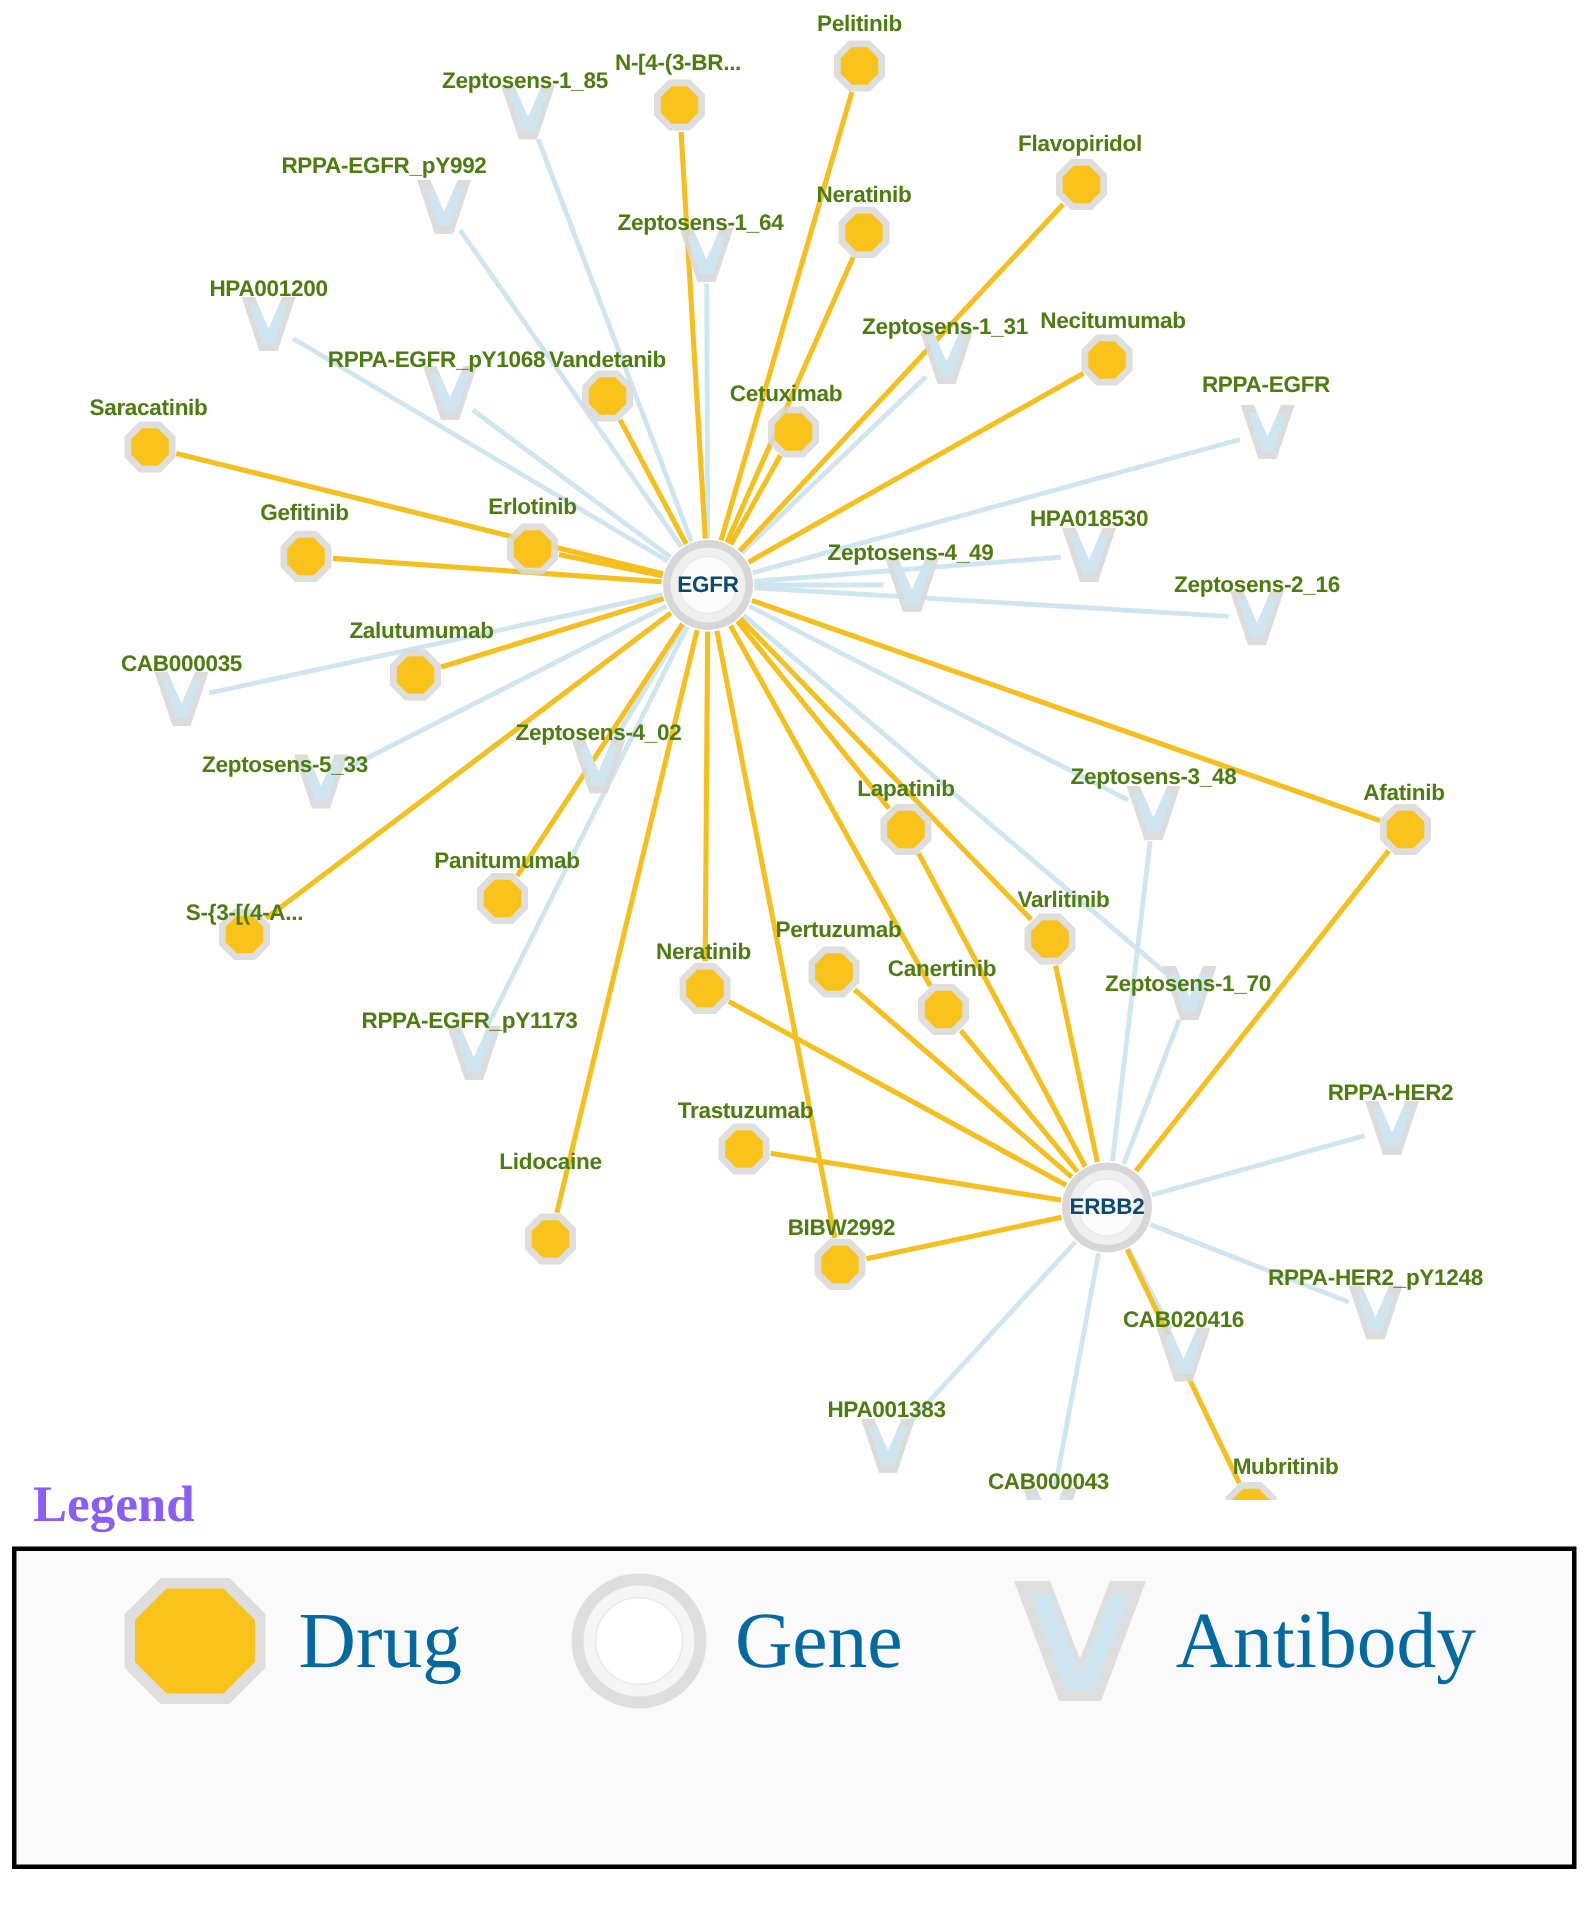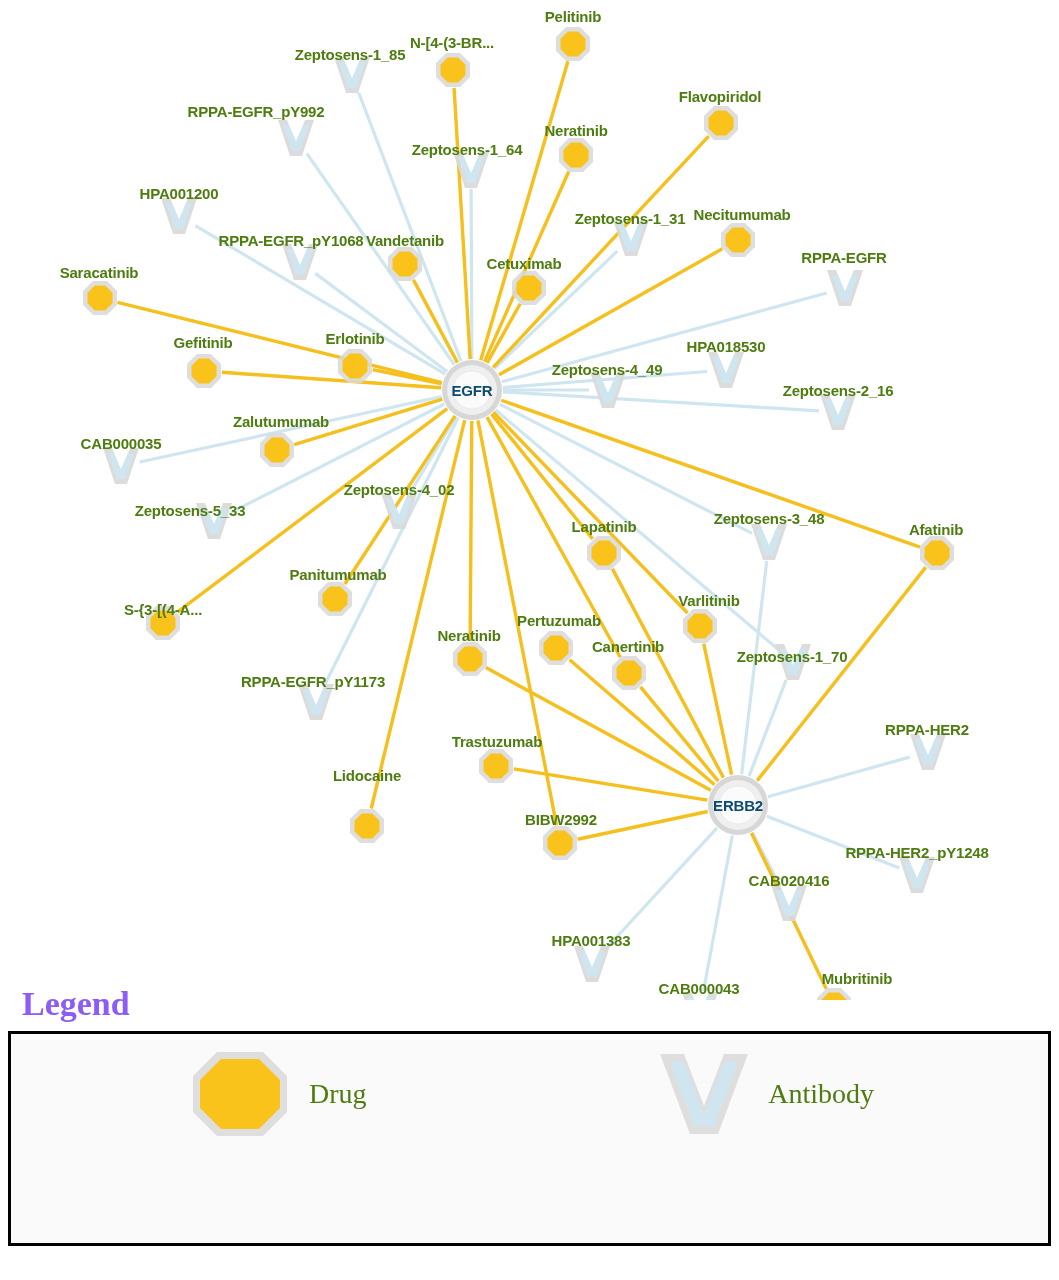--- a/index.html
+++ b/index.html
@@ -68,22 +68,22 @@
     height: 120px;
     padding: 0 30px;
   }
   .legend-item {
     display: flex;
     align-items: center;
     gap: 14px;
   }
   .legend-item .lg-text {
     font-family: "Liberation Serif", serif;
-    font-size: 28px;
-    color: #4d7c0f;
+    font-size: 53px;
+    color: #0369a1;
   }
   .legend-row2 {
     display: flex;
     align-items: center;
     justify-content: space-around;
     height: 80px;
     padding: 0 30px;
   }
   .legend-edge-item {
     display: flex;
@@ -398,20 +398,28 @@
     <div class="legend-row1">
       <div class="legend-item">
         <svg width="110" height="100" viewBox="0 0 110 100">
           <polygon points="32,8 78,8 102,32 102,68 78,92 32,92 8,68 8,32" fill="#dedede"></polygon>
           <polygon points="36,15 74,15 95,36 95,64 74,85 36,85 15,64 15,36" fill="#f9c31b"></polygon>
         </svg>
         <span class="lg-text">Drug</span>
       </div>
       <div class="legend-item">
         <svg width="100" height="100" viewBox="0 0 100 100">
+          <circle cx="50" cy="50" r="45" fill="#dedede"></circle>
+          <circle cx="50" cy="50" r="37" fill="#f5f5f5"></circle>
+          <circle cx="50" cy="50" r="29" fill="#ffffff" stroke="#e8e8e8" stroke-width="1"></circle>
+        </svg>
+        <span class="lg-text">Gene</span>
+      </div>
+      <div class="legend-item">
+        <svg width="100" height="100" viewBox="0 0 100 100">
           <path d="M6 10 L30 10 L50 62 L70 10 L94 10 L64 90 L36 90 Z" fill="#dedede"></path>
           <path d="M16 18 L30 18 L50 72 L70 18 L84 18 L60 82 L40 82 Z" fill="#cfe6f0"></path>
         </svg>
         <span class="lg-text">Antibody</span>
       </div>
     </div>
   </div>
 </div>
 
 </body></html>

